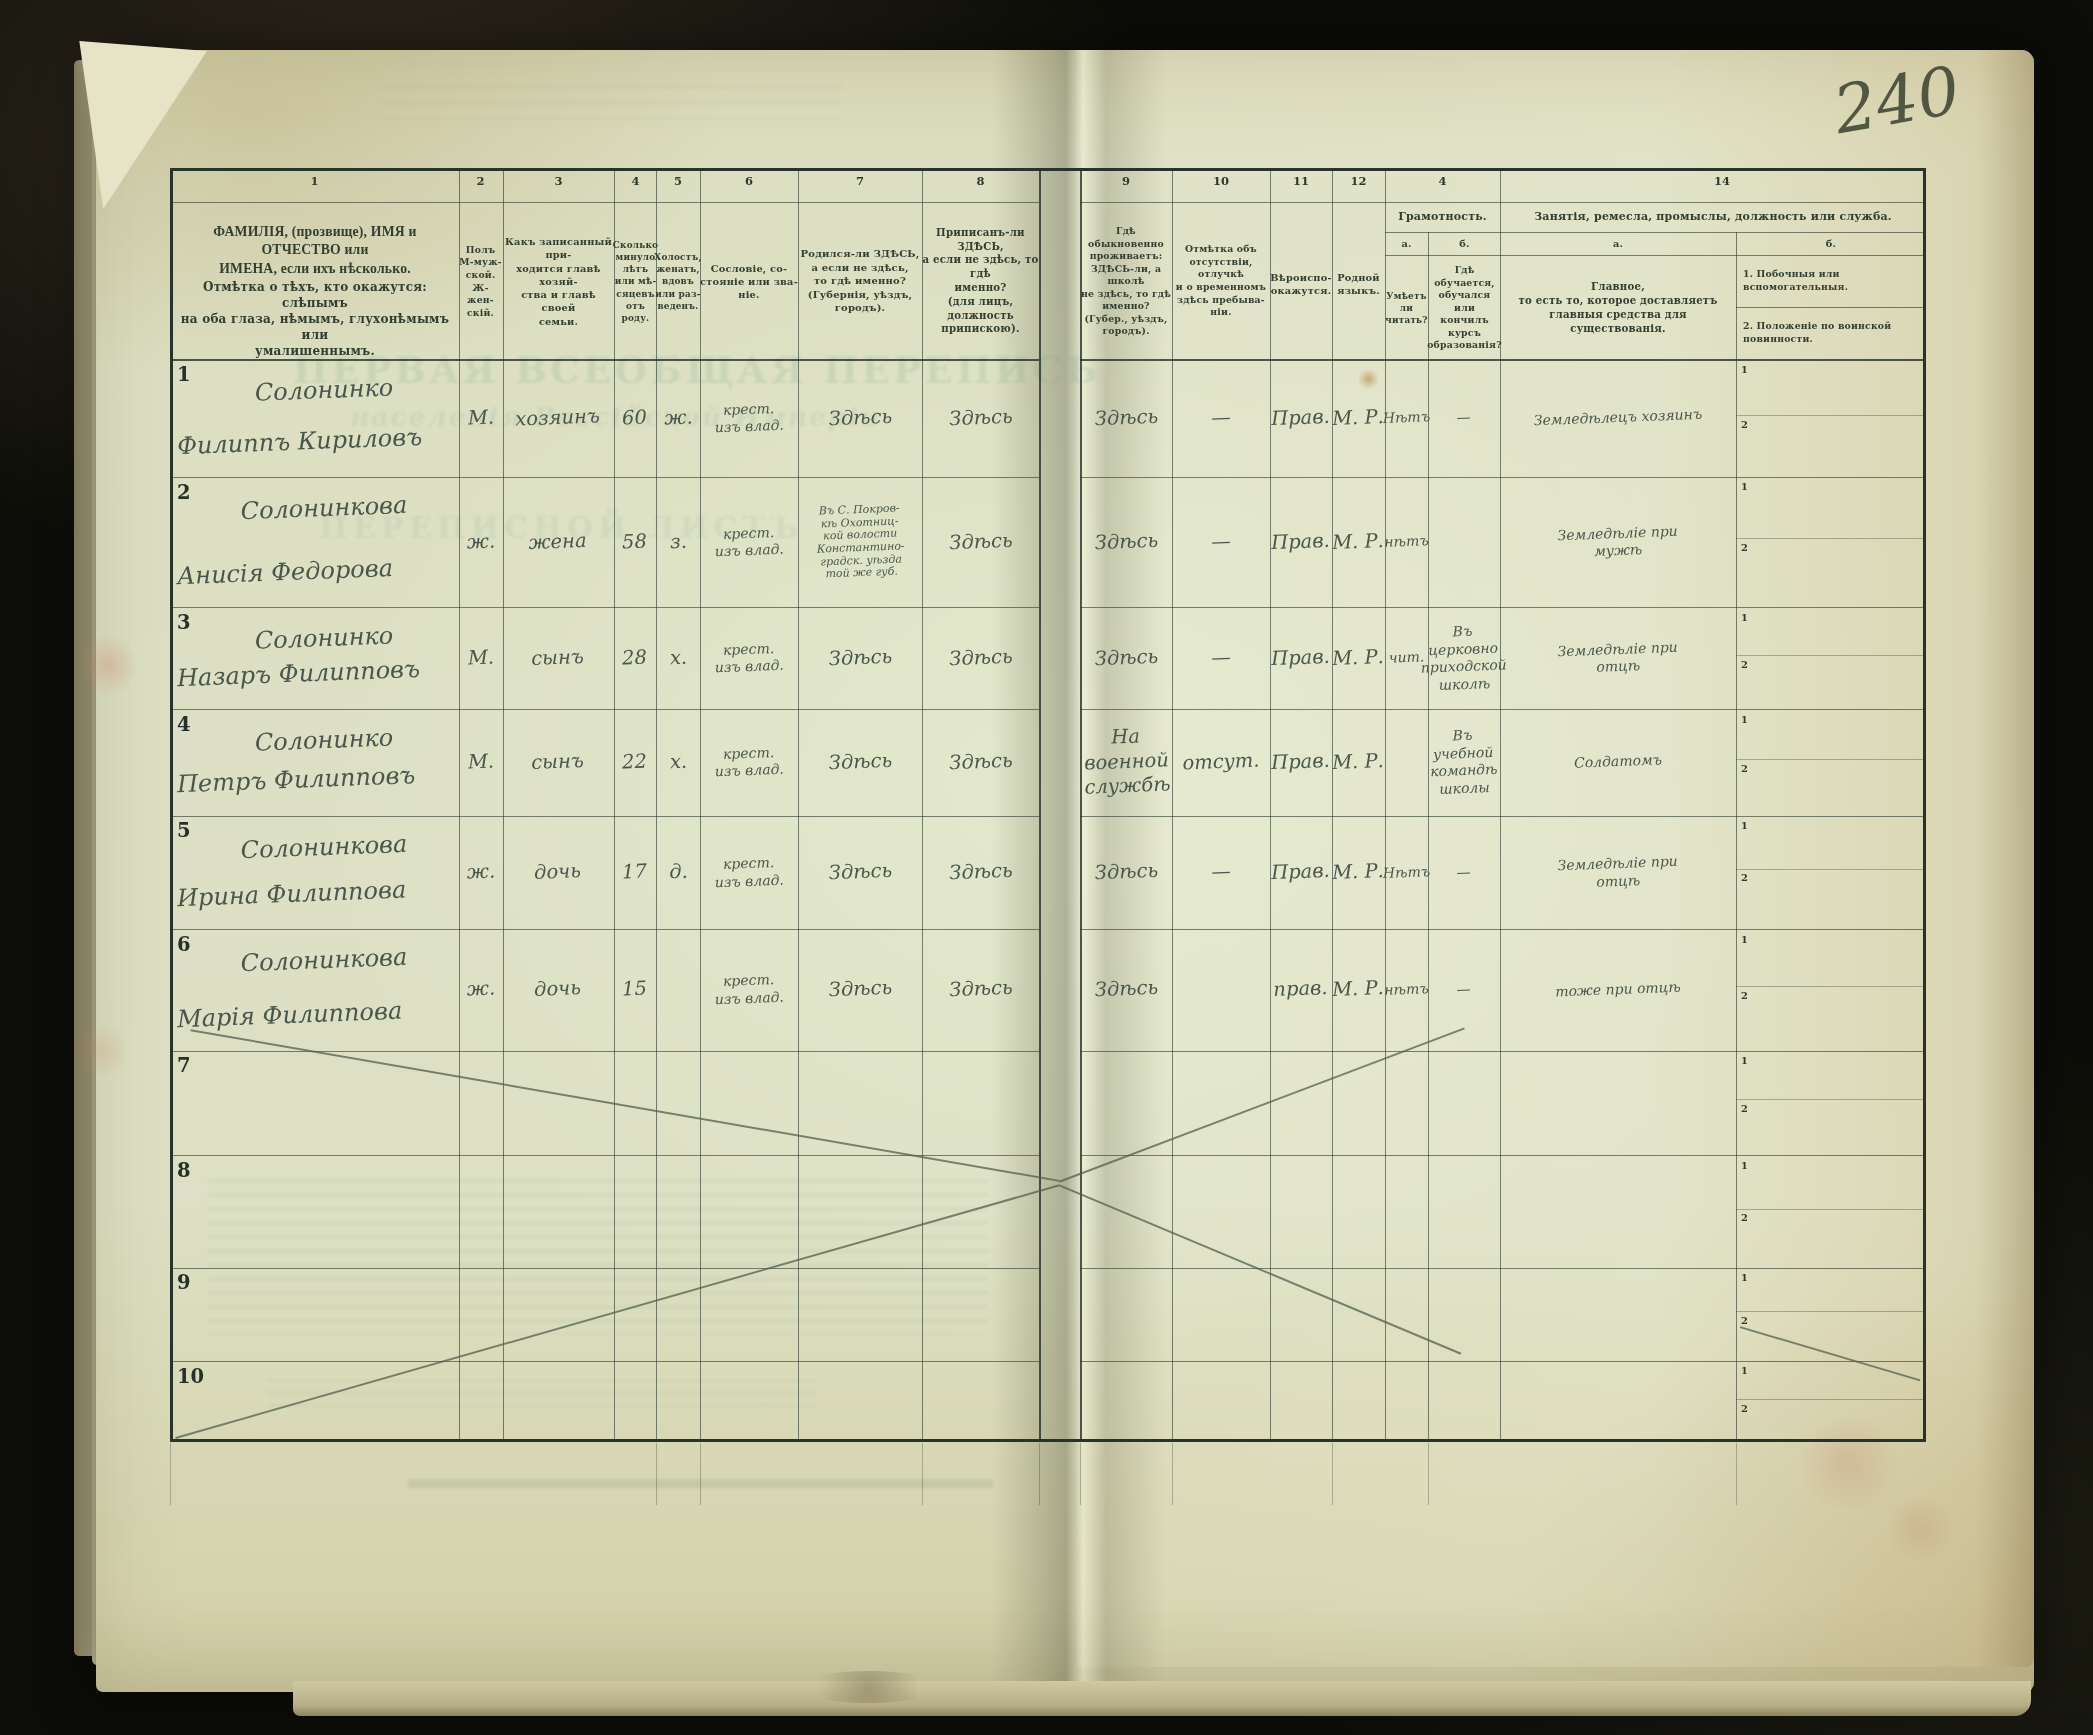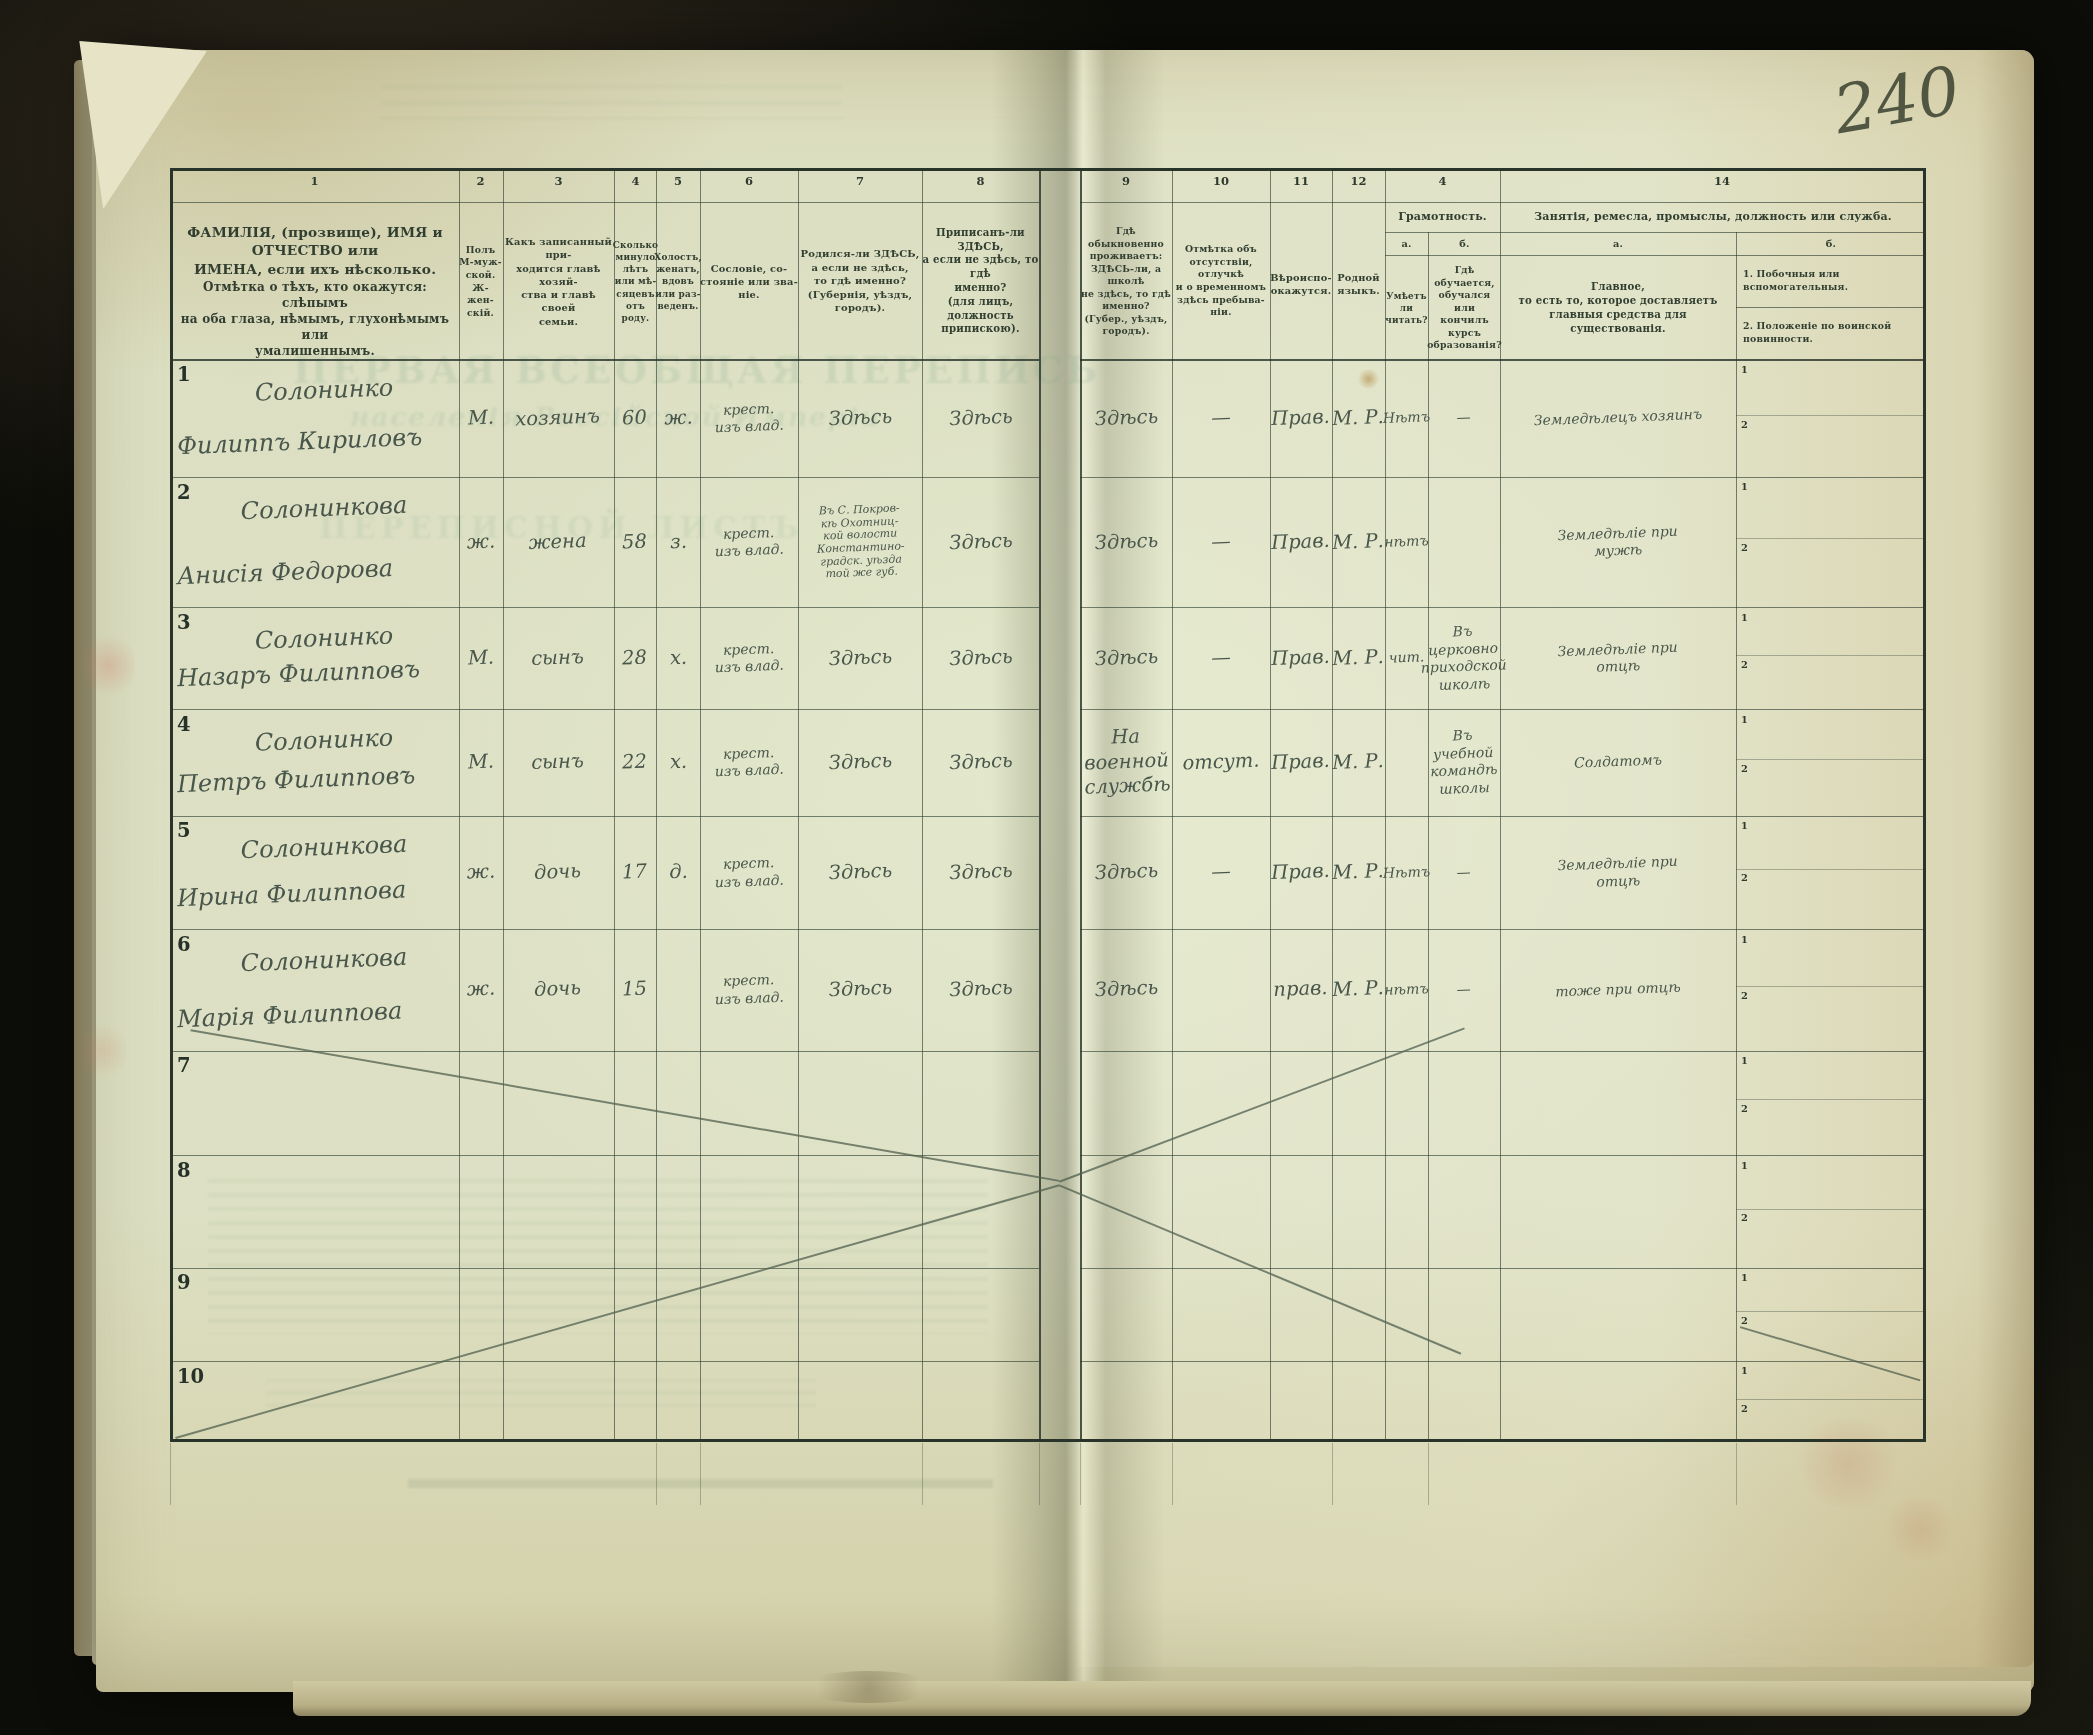--- a/index.html
+++ b/index.html
@@ -153,21 +153,21 @@
     <div class="colnum" style="left: 656px; top: 174px; width: 44px;">5</div>
     <div class="colnum" style="left: 700px; top: 174px; width: 98px;">6</div>
     <div class="colnum" style="left: 798px; top: 174px; width: 124px;">7</div>
     <div class="colnum" style="left: 922px; top: 174px; width: 117px;">8</div>
     <div class="colnum" style="left: 1080px; top: 174px; width: 92px;">9</div>
     <div class="colnum" style="left: 1172px; top: 174px; width: 98px;">10</div>
     <div class="colnum" style="left: 1270px; top: 174px; width: 62px;">11</div>
     <div class="colnum" style="left: 1332px; top: 174px; width: 53px;">12</div>
     <div class="colnum" style="left: 1385px; top: 174px; width: 115px;">4</div>
     <div class="colnum" style="left: 1500px; top: 174px; width: 444px;">14</div>
-    <div class="print" style="left: 176px; top: 209px; width: 278px; height: 83px; font-size: 13.7px;">ФАМИЛІЯ, (прозвище), ИМЯ и ОТЧЕСТВО или
+    <div class="print" style="left: 176px; top: 209px; width: 278px; height: 83px; font-size: 13.7px; font-family: Liberation Serif, serif;">ФАМИЛІЯ, (прозвище), ИМЯ и ОТЧЕСТВО или
 ИМЕНА, если ихъ нѣсколько.</div>
     <div class="print" style="left: 176px; top: 282px; width: 278px; height: 74px; font-size: 12px;">Отмѣтка о тѣхъ, кто окажутся: слѣпымъ
 на оба глаза, нѣмымъ, глухонѣмымъ или
 умалишеннымъ.</div>
     <div class="print" style="left: 459px; top: 206px; width: 43px; height: 151px; font-size: 9.3px;">Полъ
 М-муж-
 ской.
 Ж-жен-
 скій.</div>
     <div class="print" style="left: 503px; top: 213px; width: 111px; height: 137px; font-size: 9.8px;">Какъ записанный при-

